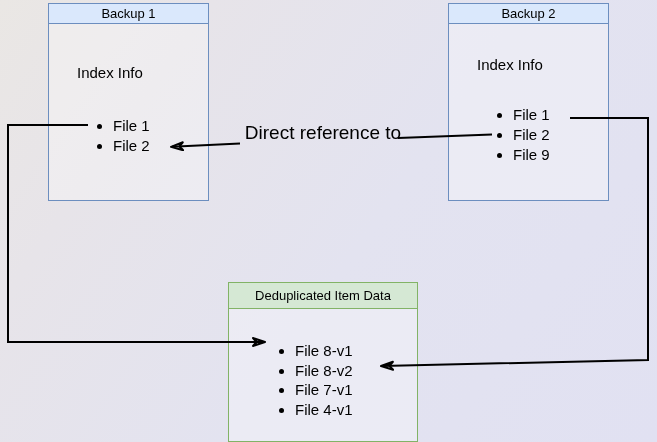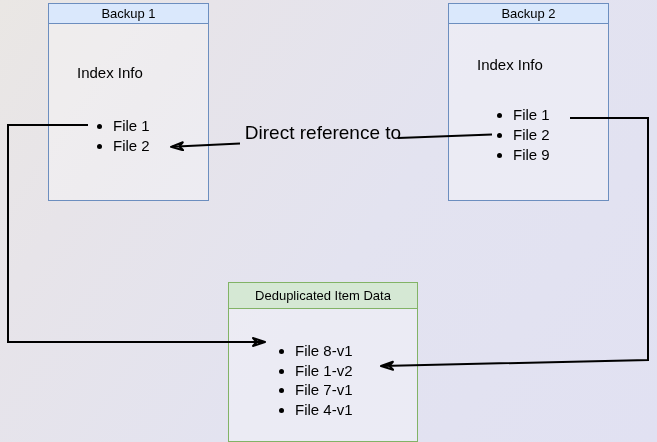--- a/index.html
+++ b/index.html
@@ -99,21 +99,21 @@
       <li>File 9</li>
     </ul>
   </div>
 
   <div class="node green" id="dedup">
     <div class="hdr">
       <span>Deduplicated Item Data</span>
     </div>
     <ul class="files">
       <li>File 8-v1</li>
-      <li>File 1-v2</li>
+      <li>File 8-v2</li>
       <li>File 7-v1</li>
       <li>File 4-v1</li>
     </ul>
   </div>
 
   <svg class="arrows" viewBox="0 0 657 442">
     <defs>
       <marker id="arrowhead" markerUnits="userSpaceOnUse" markerWidth="16" markerHeight="12" refX="12" refY="5" orient="auto">
         <path d="M1,1 L13,5 L1,9 L4.5,5 Z" fill="#000" stroke="#000" stroke-width="1" stroke-linejoin="round"></path>
       </marker>

